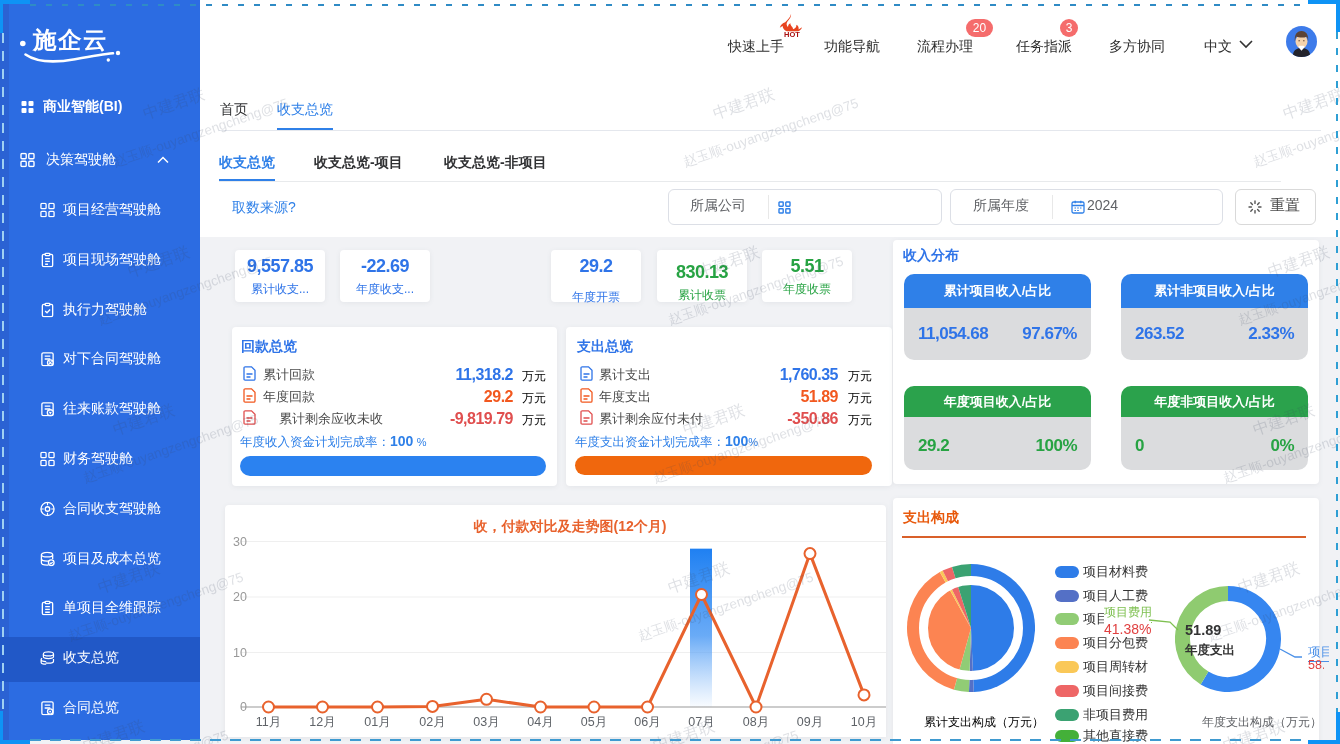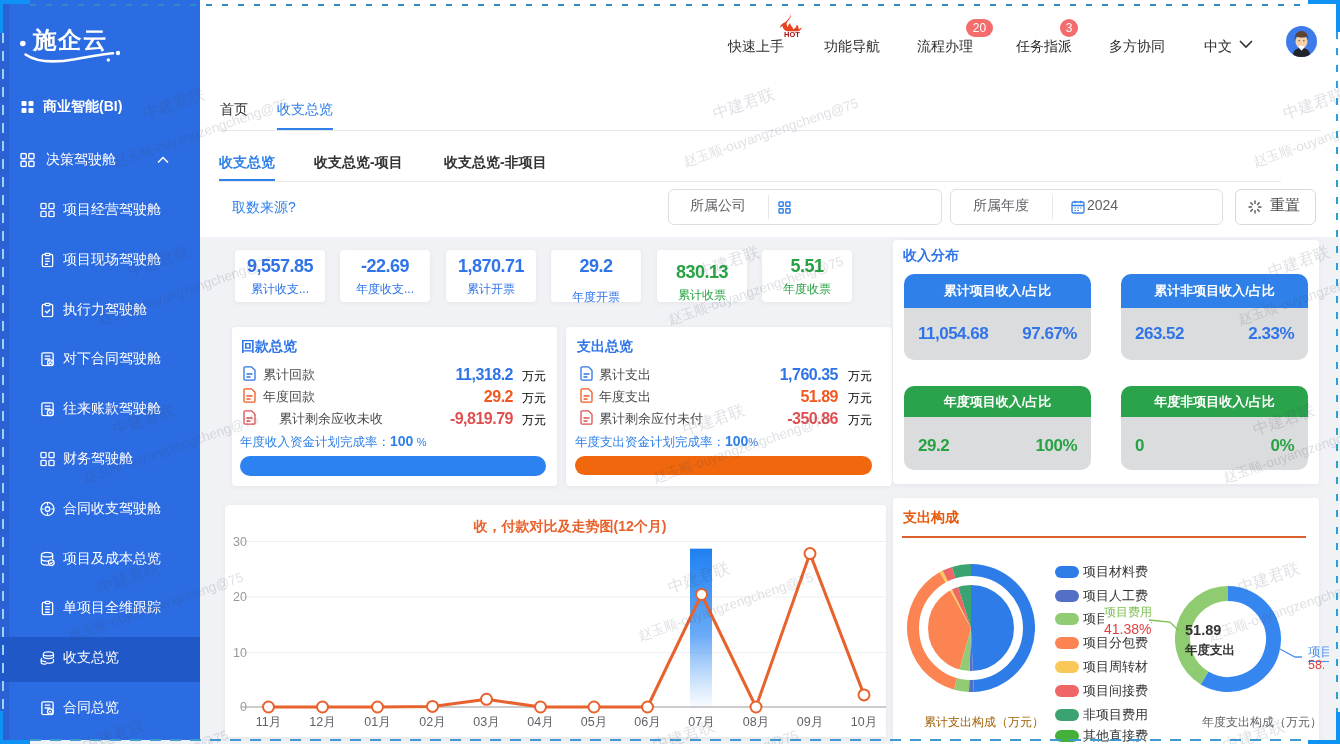--- a/index.html
+++ b/index.html
@@ -124,24 +124,20 @@
   <div id="gray" style="position:absolute;left:0;top:237px;width:1140px;height:427px;background:#f1f2f5;">
 
     <div class="card" style="left:35px;top:13px;width:90px;height:52px;text-align:center;">
         <div class="num blue" style="margin-top:6px;">9,557.85</div>
         <div class="blue" style="font-size:12px;margin-top:4px;">累计收支...</div>
       </div>
     <div class="card" style="left:140px;top:13px;width:90px;height:52px;text-align:center;">
         <div class="num blue" style="margin-top:6px;">-22.69</div>
         <div class="blue" style="font-size:12px;margin-top:4px;">年度收支...</div>
       </div>
-    <div class="card" style="left:246px;top:13px;width:90px;height:52px;text-align:center;">
-        <div class="num blue" style="margin-top:6px;">1,870.71</div>
-        <div class="blue" style="font-size:12px;margin-top:4px;">累计开票</div>
-      </div>
     <div class="card" style="left:351px;top:13px;width:90px;height:52px;text-align:center;">
         <div class="num blue" style="margin-top:6px;">29.2</div>
         <div class="blue" style="font-size:12px;margin-top:12px;">年度开票</div>
       </div>
     <div class="card" style="left:457px;top:13px;width:90px;height:52px;text-align:center;">
         <div class="num green" style="margin-top:12px;">830.13</div>
         <div class="green" style="font-size:12px;margin-top:4px;">累计收票</div>
       </div>
     <div class="card" style="left:562px;top:13px;width:90px;height:52px;text-align:center;">
         <div class="num green" style="margin-top:6px;">5.51</div>
@@ -240,21 +236,21 @@
       <svg id="pieL" style="position:absolute;left:14px;top:66px;" width="128" height="128" viewBox="0 0 128 128">
           <path d="M64,64 L64.00,0.00 A64,64 0 0 1 66.81,127.94 Z" fill="#2e7ce8"></path>
           <path d="M64,64 L66.81,127.94 A64,64 0 0 1 61.99,127.97 Z" fill="#5470c6"></path>
           <path d="M64,64 L61.99,127.97 A64,64 0 0 1 46.92,125.68 Z" fill="#91cc75"></path>
           <path d="M64,64 L46.92,125.68 A64,64 0 0 1 32.82,8.11 Z" fill="#fc8452"></path>
           <path d="M64,64 L32.82,8.11 A64,64 0 0 1 35.66,6.61 Z" fill="#fac858"></path>
           <path d="M64,64 L35.66,6.61 A64,64 0 0 1 44.99,2.89 Z" fill="#ee6666"></path>
           <path d="M64,64 L44.99,2.89 A64,64 0 0 1 64.00,0.00 Z" fill="#3ba272"></path>
           <circle cx="64" cy="64" r="47.5" fill="none" stroke="#fff" stroke-width="9"></circle>
         </svg>
-      <div style="position:absolute;left:31px;top:216px;font-size:12px;color:#a16207;">累计支出构成（万元）</div>
+      <div style="position:absolute;left:31px;top:216px;font-size:12px;color:#000000;">累计支出构成（万元）</div>
       <div id="legend">
           <div class="legend-pill" style="left:162px;top:68px;background:#2e7ce8;"></div>
           <div class="legend-label" style="left:190px;top:65px;">项目材料费</div>
           <div class="legend-pill" style="left:162px;top:92px;background:#5470c6;"></div>
           <div class="legend-label" style="left:190px;top:89px;">项目人工费</div>
           <div class="legend-pill" style="left:162px;top:115px;background:#91cc75;"></div>
           <div class="legend-label" style="left:190px;top:112px;">项目费用</div>
           <div class="legend-pill" style="left:162px;top:139px;background:#fc8452;"></div>
           <div class="legend-label" style="left:190px;top:136px;">项目分包费</div>
           <div class="legend-pill" style="left:162px;top:163px;background:#fac858;"></div>

